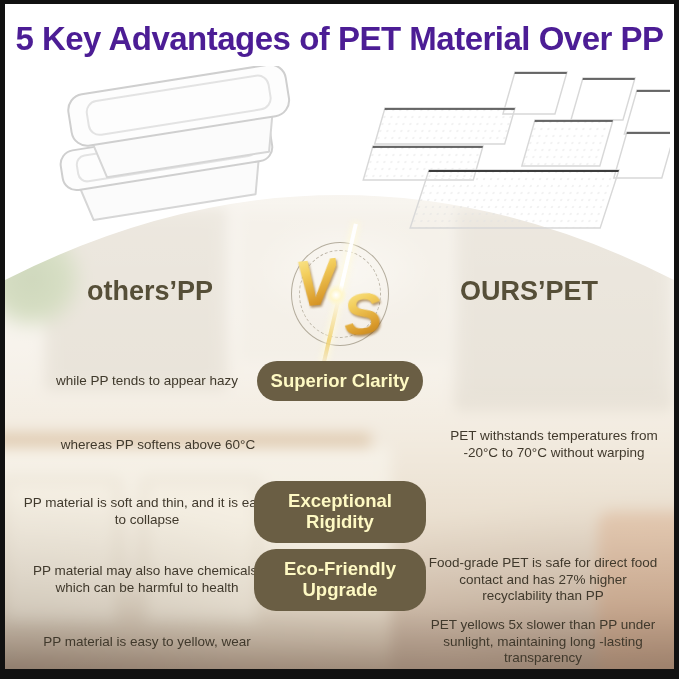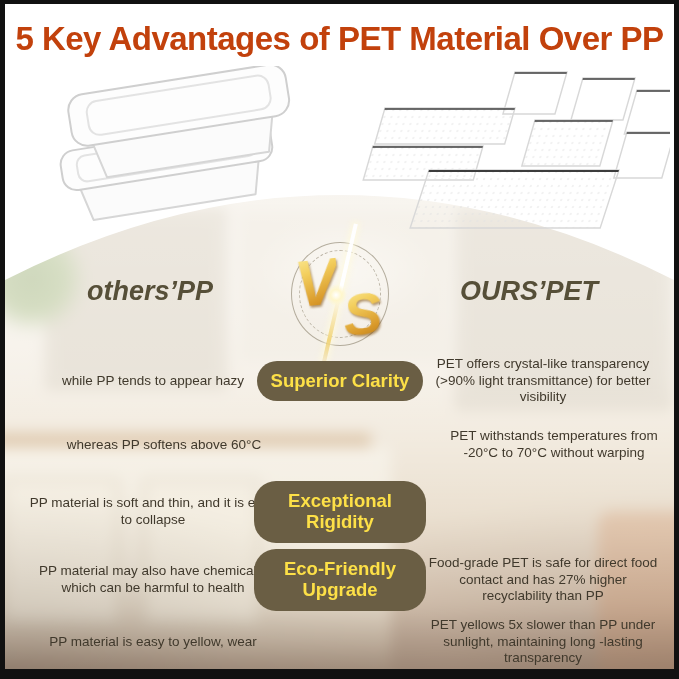--- a/index.html
+++ b/index.html
@@ -7,21 +7,21 @@
   .frame{
     position:relative;width:679px;height:679px;background:#111;
     padding:4px 5px 10px 5px;overflow:hidden;
   }
   .canvas{
     position:relative;width:669px;height:665px;background:#ffffff;overflow:hidden;
   }
   
   .title{
     position:absolute;top:16px;left:0;width:100%;text-align:center;
-    font-size:33px;font-weight:700;letter-spacing:-0.5px;color:#c2410c;
+    font-size:33px;font-weight:700;letter-spacing:-0.5px;color:#4c1d95;
   }
   
   .photo{position:absolute;top:191px;left:0;width:669px;height:474px;overflow:hidden;}
   .k-blur{position:absolute;inset:-14px;filter:blur(7px);}
   .k-base{position:absolute;inset:0;
     background:linear-gradient(180deg,#ece4d6 0%,#efe7da 26%,#e9ddc9 46%,#e0d0b8 66%,#c9b29a 84%,#a98f79 100%);}
   .k-cab{position:absolute;background:#ddd2bf;border:7px solid #c9bca4;border-radius:3px;}
   .k-cab .pane{position:absolute;inset:6px;background:#cfc3ad;border:2px solid #bdb096;}
   .k-cab-left{left:55px;top:28px;width:180px;height:180px;}
   .k-cab-right{left:465px;top:28px;width:215px;height:200px;}
@@ -42,21 +42,21 @@
                radial-gradient(120% 70% at 100% 100%,rgba(90,60,40,.30),rgba(90,60,40,0) 55%);}
   .k-wash{position:absolute;inset:0;
     background:linear-gradient(180deg,rgba(255,255,255,.62) 0%,rgba(255,255,255,.55) 38%,rgba(255,255,255,.38) 62%,rgba(255,255,255,.14) 100%);}
   
   .arc{position:absolute;top:190px;left:0;}
   
   .product{position:absolute;}
   .product-left{left:35px;top:62px;}
   .product-right{left:350px;top:64px;}
   
-  .hdr{position:absolute;top:272px;font-size:27px;font-weight:700;color:#564f38;text-align:center;font-style:italic;}
+  .hdr{position:absolute;top:272px;font-size:27px;font-weight:700;color:#564f38;text-align:center;}
   .hdr-left{left:15px;width:260px;}
   .hdr-right{left:399px;width:250px;}
   
   .vs{position:absolute;left:268px;top:224px;width:134px;height:140px;}
   .vs-ring{position:absolute;left:18px;top:14px;width:98px;height:104px;border-radius:50%;
     border:1.5px solid rgba(100,88,62,.45);}
   .vs-ring::after{content:"";position:absolute;inset:7px;border-radius:50%;border:1px dashed rgba(100,88,62,.4);}
   .vs-v,.vs-s{position:absolute;font-weight:700;font-style:italic;
     background:linear-gradient(160deg,#fdf0a6 5%,#f3cf5e 35%,#d9992a 70%,#a76d12 100%);
     -webkit-background-clip:text;background-clip:text;color:transparent;
@@ -67,25 +67,25 @@
     background:linear-gradient(180deg,rgba(255,255,255,.95),#fff 45%,#f2d67c 80%,rgba(242,214,124,0));
     box-shadow:0 0 6px 2px rgba(255,250,220,.8);}
   .vs-spark{position:absolute;left:52px;top:56px;width:22px;height:22px;border-radius:50%;
     background:radial-gradient(circle,#ffffff 0%,rgba(255,246,200,.9) 35%,rgba(255,246,200,0) 70%);}
   
   .row{position:absolute;left:0;width:669px;}
   .row-1{top:346px;height:62px;} .row-2{top:410px;height:62px;margin-left:11px;}
   .row-3{top:474px;height:68px;} .row-4{top:542px;height:68px;}
   .row-5{top:610px;height:56px;}
   .col{position:absolute;top:0;height:100%;display:flex;align-items:center;justify-content:center;text-align:center;}
-  .col-pp{left:18px;width:260px;font-size:13.5px;color:#40392c;line-height:1.25;}
+  .col-pp{left:12px;width:260px;font-size:13.5px;color:#40392c;line-height:1.25;}
   .col-pill{left:248px;width:174px;}
   .col-pet{left:420px;width:236px;font-size:13.5px;color:#40392c;line-height:1.25;}
   .pill{
-    display:inline-block;background:#6a5e44;color:#fde047;font-weight:700;font-size:18.5px;line-height:1.12;
+    display:inline-block;background:#6a5e44;color:#fef9c3;font-weight:700;font-size:18.5px;line-height:1.12;
     padding:10px 14px;border-radius:22px;text-align:center;max-width:172px;
   }
 </style>
 </head>
 <body>
 
 <div class="frame">
   <div class="canvas">
 
     <div class="photo">
@@ -189,21 +189,20 @@
       <span class="vs-s">S</span>
       <div class="vs-slash"></div>
       <div class="vs-spark"></div>
     </div>
 
     <div class="row row-1">
       <div class="col col-pp">while PP tends to appear hazy</div>
       <div class="col col-pill">
           <span class="pill">Superior Clarity</span>
         </div>
-      <div class="col col-pet">PET offers crystal-like transparency (&gt;90% light transmittance) for better visibility</div>
     </div>
     <div class="row row-2">
       <div class="col col-pp">whereas PP softens above 60°C</div>
       <div class="col col-pet">PET withstands temperatures from -20°C to 70°C without warping</div>
     </div>
     <div class="row row-3">
       <div class="col col-pp">PP material is soft and thin, and it is easy to collapse</div>
       <div class="col col-pill">
           <span class="pill">Exceptional Rigidity</span>
         </div>

